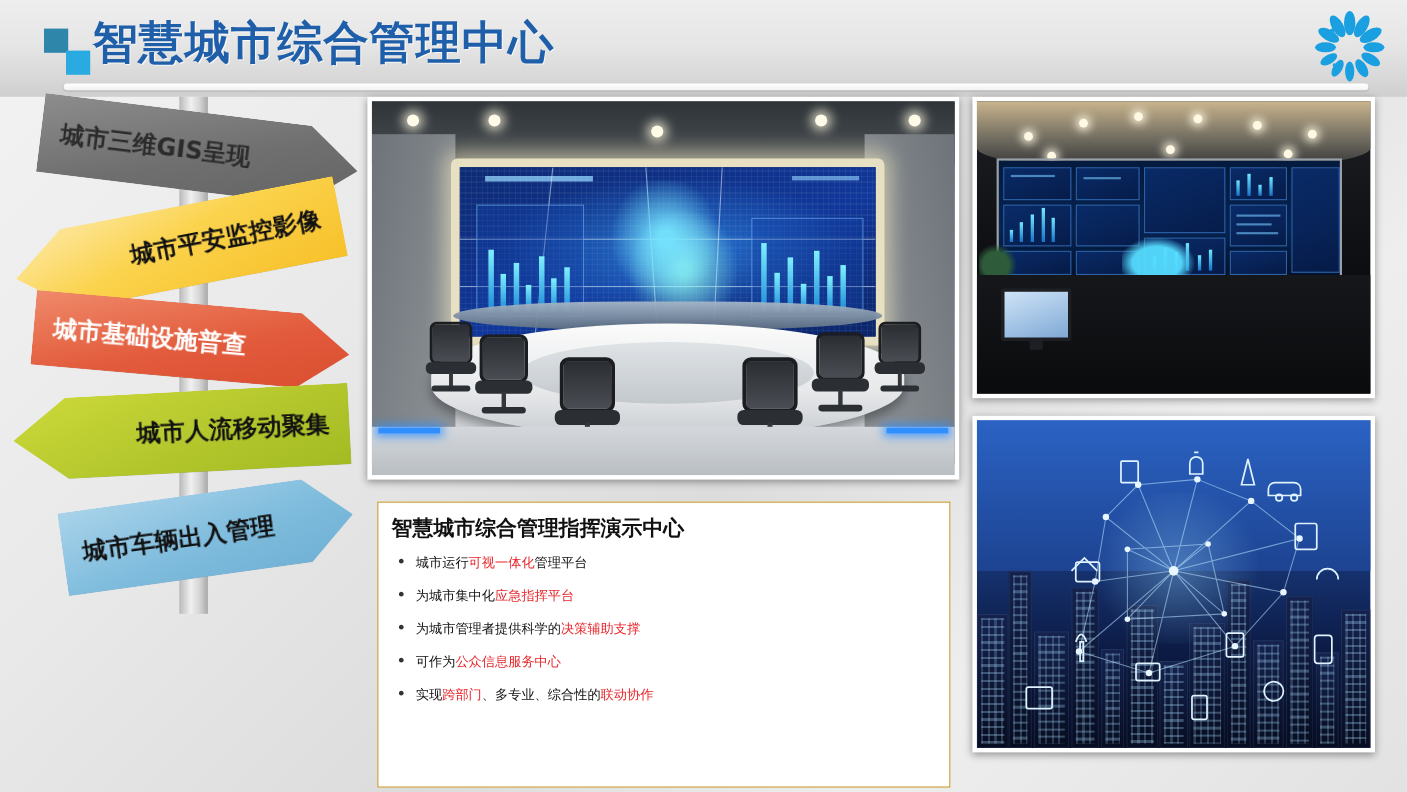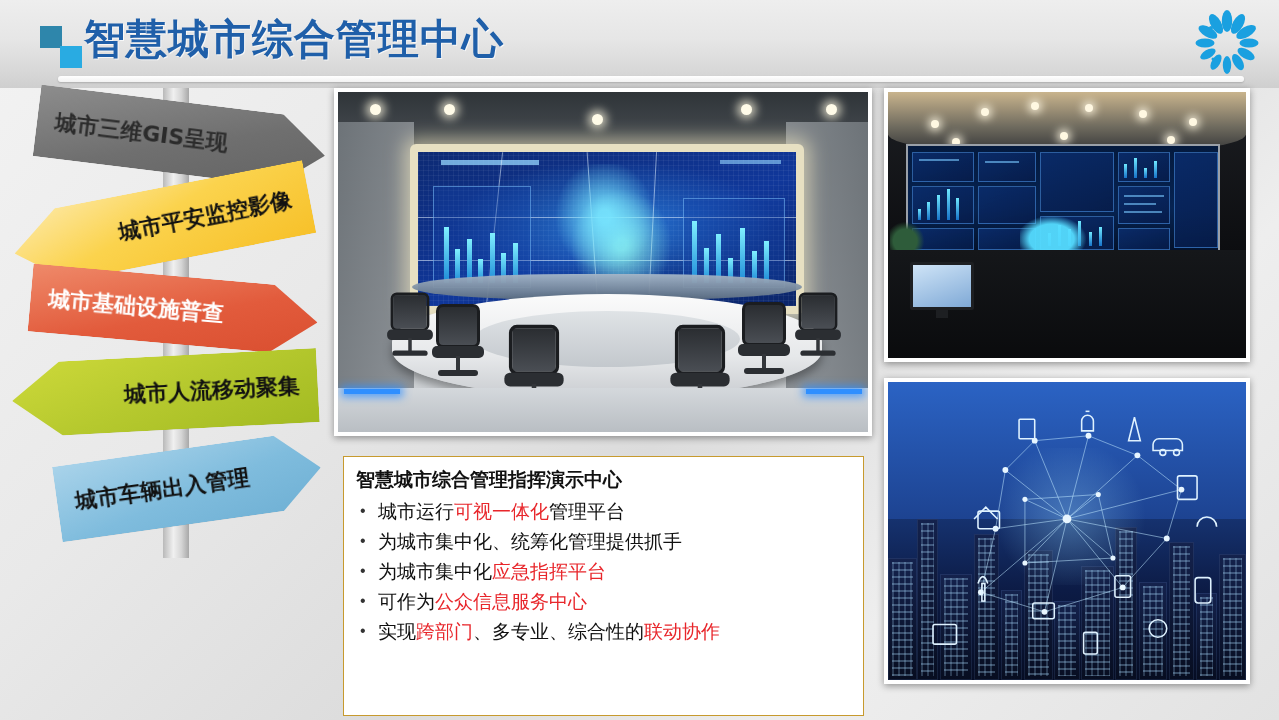--- a/index.html
+++ b/index.html
@@ -160,22 +160,22 @@
   .city svg { position:absolute; inset:0; }
   .city .glow { position:absolute; left:28%; top:22%; width:46%; height:46%;
     background:radial-gradient(circle, rgba(150,215,255,.35), rgba(150,215,255,0) 70%); }
 
   
   #textbox { position:absolute; left:343px; top:456px; width:521px; height:260px;
     background:#ffffff; border:1.6px solid #c79a2e; }
   #tb-title { font-size:19px; font-weight:bold; color:#111; padding:10px 0 4px 12px;
     font-family:"DejaVu Sans", sans-serif; }
   #tb-list { list-style:none; padding:0 0 0 12px; }
-  #tb-list li { font-size:19px; color:#111; padding:5px 0 5px 22px; position:relative;
-    line-height:20px; font-family:Liberation Sans, sans-serif; }
+  #tb-list li { font-size:12px; color:#111; padding:5px 0 5px 22px; position:relative;
+    line-height:20px; font-family:Liberation Mono, monospace; }
   #tb-list li:before { content:"\2022"; position:absolute; left:4px; top:4px; font-size:16px; color:#333; }
   .hl { color:#e8262b; }
 </style>
 </head>
 <body>
 
 <div id="header">
   <div id="deco">
     <div class="sq1"></div>
     <div class="sq2"></div>
@@ -473,18 +473,18 @@
         </g>
       </svg>
     </div>
   </div>
 </div>
 
 <div id="textbox">
   <div id="tb-title">智慧城市综合管理指挥演示中心</div>
   <ul id="tb-list">
       <li><span>城市运行</span><span class="hl">可视一体化</span><span>管理平台</span></li>
-      <li><span>为城市集中化、统筹化管理提供抓手</span></li>
       <li><span>为城市集中化</span><span class="hl">应急指挥平台</span></li>
+      <li><span>为城市管理者提供科学的</span><span class="hl">决策辅助支撑</span></li>
       <li><span>可作为</span><span class="hl">公众信息服务中心</span></li>
       <li><span>实现</span><span class="hl">跨部门</span><span>、多专业、综合性的</span><span class="hl">联动协作</span></li>
     </ul>
 </div>
 
 </body></html>

